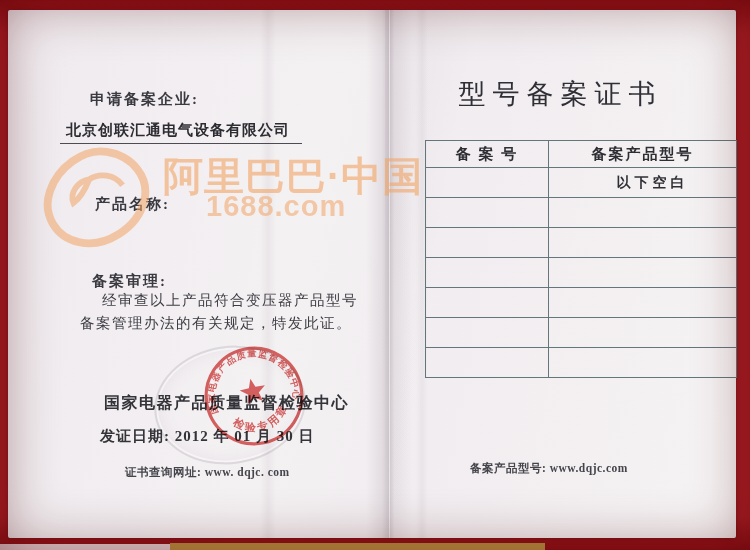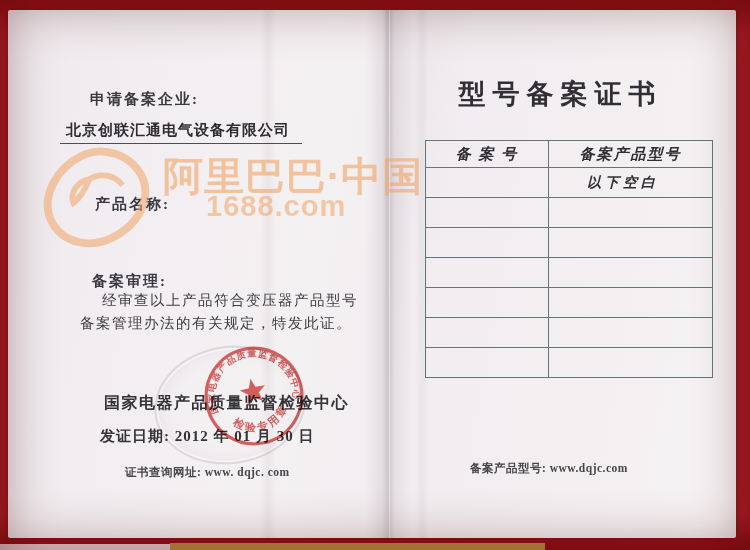--- a/index.html
+++ b/index.html
@@ -85,37 +85,36 @@
   }
   
   .stamp {
     position: absolute; left: 194px; top: 334px; width: 104px; height: 104px;
     transform: rotate(-12deg); opacity: .88; mix-blend-mode: multiply;
   }
 
   
   .cert-title {
     position: absolute; left: 0; top: 66px; width: 100%;
-    text-align: center; font-size: 27px; font-weight: 700;
+    text-align: center; font-size: 27px; font-weight: 400;
     letter-spacing: 7px; color: #302f35;
   }
   table.filing {
-    position: absolute; left: 40px; top: 130px; width: 288px;
+    position: absolute; left: 40px; top: 130px; width: 312px;
     border-collapse: collapse; table-layout: fixed;
     border: 1.4px solid #5d6e71;
-    font-style: italic;
   }
   table.filing col.c1 { width: 123px; }
   table.filing th, table.filing td {
     border: 1px solid var(--table-line, #64767a);
     font-size: 14px; color: #2e2e33; overflow: hidden;
   }
   table.filing th { height: 27px; font-weight: 700; font-size: 15px; letter-spacing: 2px; text-align: center; }
   table.filing td { height: 30px; text-align: left; padding-left: 9px; font-weight: 600; letter-spacing: .5px; }
-  table.filing td.spaced { letter-spacing: 4px; padding-left: 38px; font-weight: 600; }
+  table.filing td.spaced { letter-spacing: 4px; padding-left: 20px; font-weight: 600; text-align: center; }
   .query-right { left: 85px; top: 451px; }
 
   
   .watermark { position: absolute; inset: 0; pointer-events: none; z-index: 40; }
   .wm-brand {
     position: absolute; left: 163px; top: 149px;
     font-family: "Liberation Sans", sans-serif;
     font-size: 40px; font-weight: 700; letter-spacing: 1px;
     color: var(--wm-orange, #f2a566); opacity: .60; white-space: nowrap;
   }

